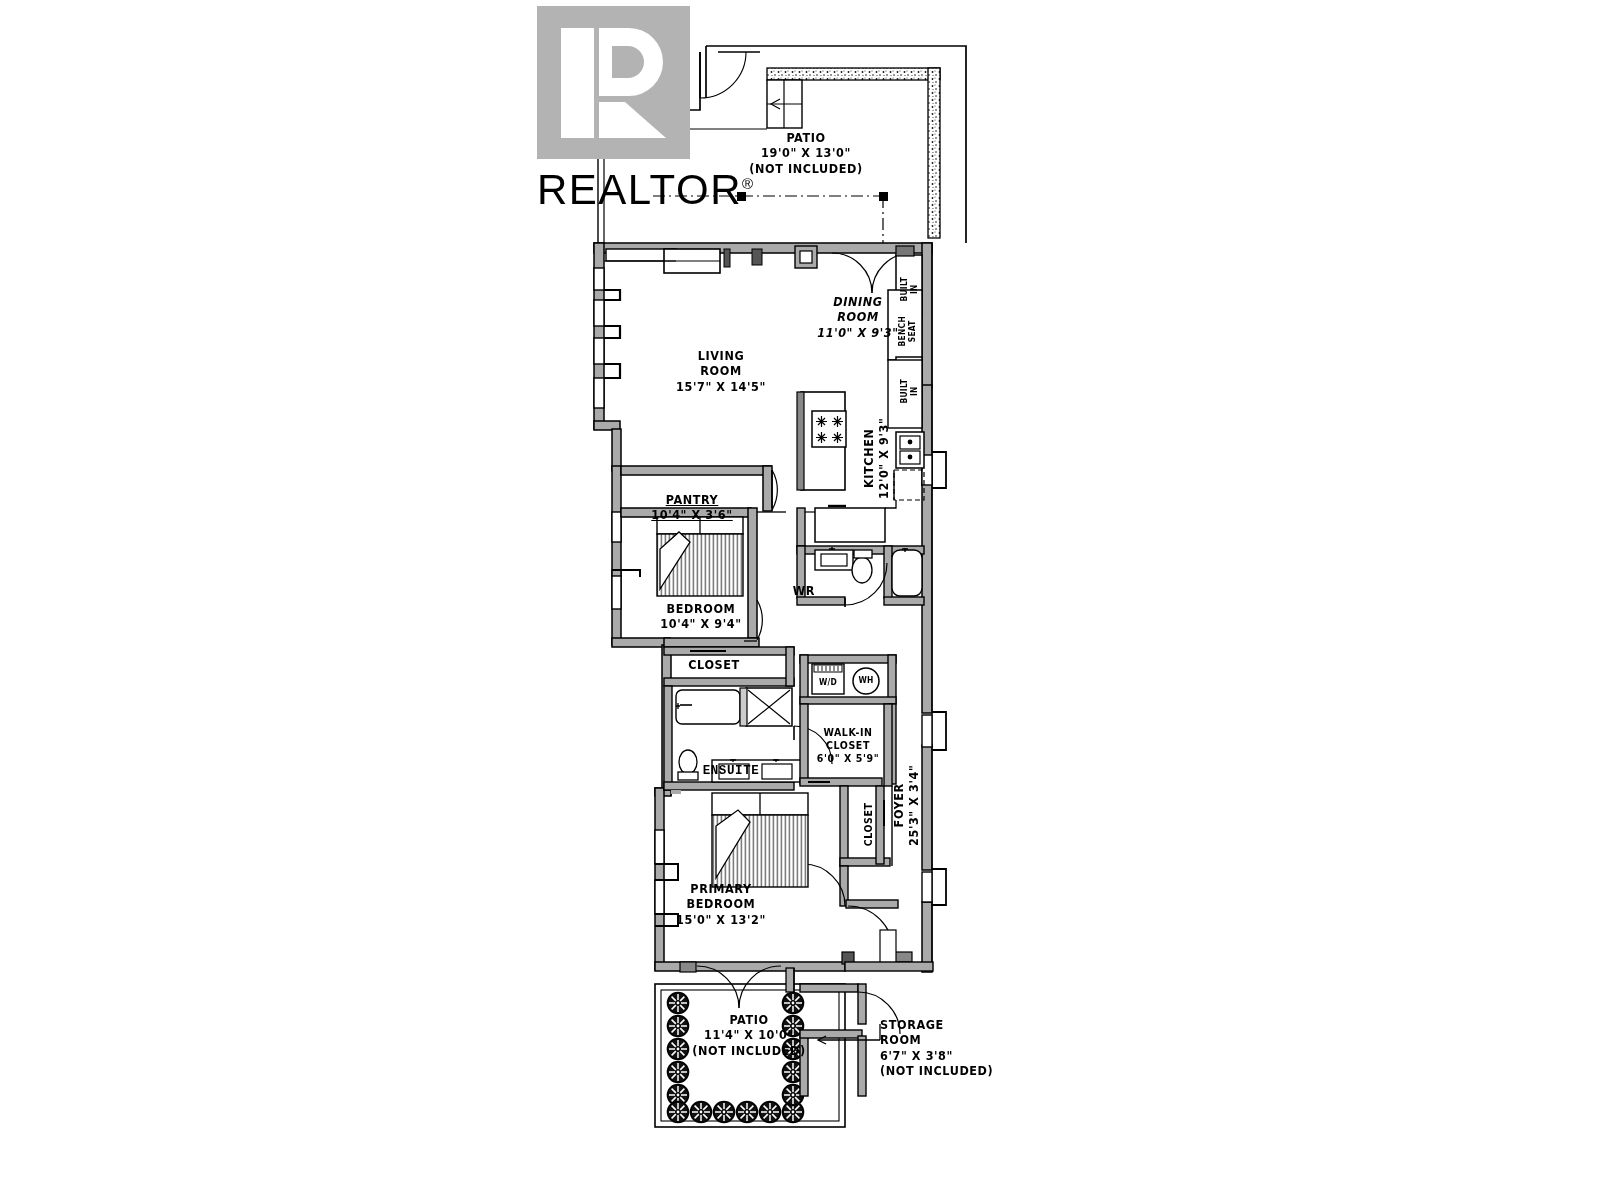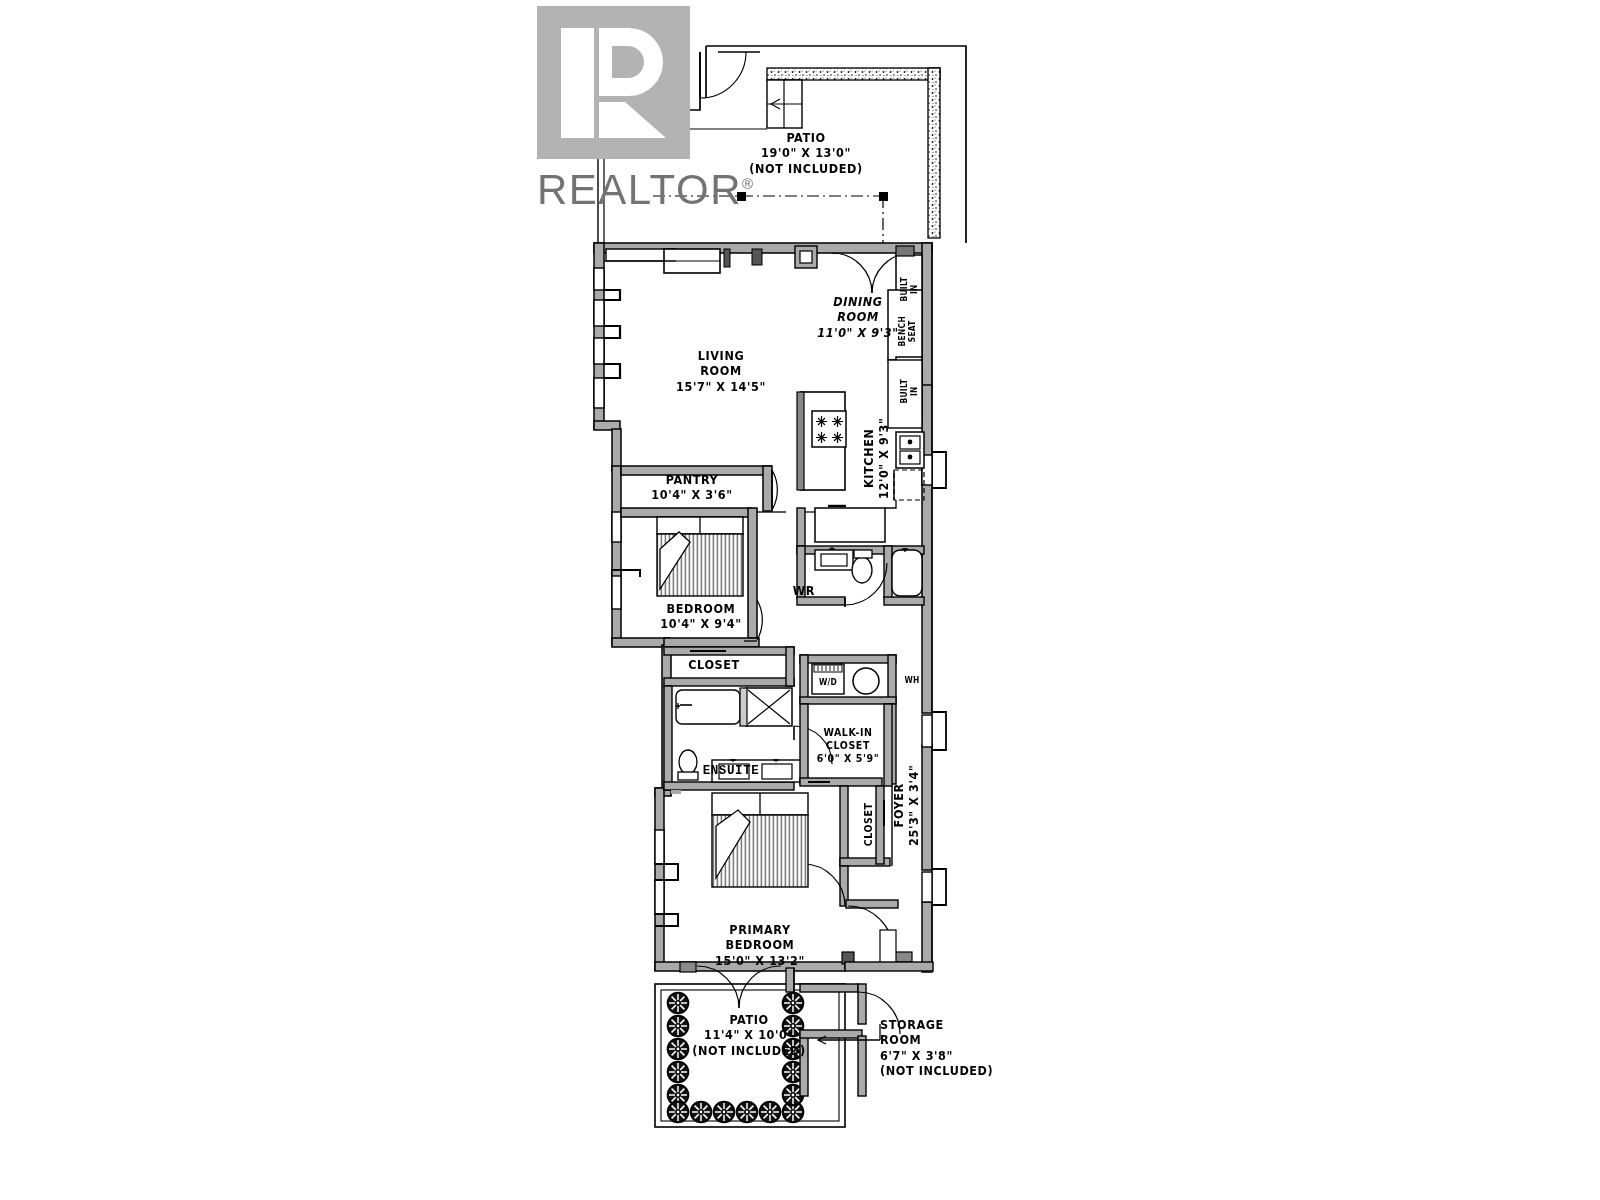--- a/index.html
+++ b/index.html
@@ -6,21 +6,21 @@
   html,body{margin:0;padding:0;background:#ffffff;}
   body{width:1600px;height:1200px;position:relative;overflow:hidden;
        font-family:"DejaVu Sans Condensed","Liberation Sans",sans-serif;}
   #stage{position:absolute;left:0;top:0;width:1448px;height:1200px;}
   svg#plan{position:absolute;left:0;top:0;width:1600px;height:1200px;display:block;}
 
   
   #wm{position:absolute;left:537px;top:6px;width:182px;height:205px;pointer-events:none;}
   #wm .sq{position:absolute;left:0;top:0;width:153px;height:153px;background:#b3b3b3;}
   #wm .rtext{position:absolute;left:0;top:152px;width:185px;height:52px;
-     color:#737373;font-size:42px;letter-spacing:1.5px;line-height:52px;
+     color:#000000;font-size:42px;letter-spacing:1.5px;line-height:52px;
      font-family:"Liberation Sans",sans-serif;white-space:nowrap;}
   #wm .reg{font-size:15px;vertical-align:super;}
   #wm svg{position:absolute;left:0;top:0;}
 
   
   .lbl{position:absolute;color:#000;text-align:center;white-space:nowrap;
        font-family:"DejaVu Sans Condensed","Liberation Sans",sans-serif;
        font-weight:700;letter-spacing:0.6px;line-height:1.22;}
   .lbl.rm{font-size:12.5px;}
   .lbl.sm{font-size:10.5px;}
@@ -395,21 +395,21 @@
     <div>DINING</div>
     <div>ROOM</div>
     <div>11'0" X 9'3"</div>
   </div>
 
   <div class="lbl rm rot90" style="left:806px;top:443px;width:140px;">
     <div>KITCHEN</div>
     <div>12'0" X 9'3"</div>
   </div>
 
-  <div class="lbl rm" style="left:617px;top:472px;width:150px;">
+  <div class="lbl rm" style="left:617px;top:492px;width:150px;text-decoration:underline;">
     <div>PANTRY</div>
     <div>10'4" X 3'6"</div>
   </div>
 
   <div class="lbl rm" style="left:626px;top:601px;width:150px;">
     <div>BEDROOM</div>
     <div>10'4" X 9'4"</div>
   </div>
 
   <div class="lbl rm" style="left:654px;top:657px;width:120px;">
@@ -432,21 +432,21 @@
 
   <div class="lbl sm rot90" style="left:828px;top:818px;width:80px;">
     <div>CLOSET</div>
   </div>
 
   <div class="lbl rm rot90" style="left:846px;top:790px;width:120px;">
     <div>FOYER</div>
     <div>25'3" X 3'4"</div>
   </div>
 
-  <div class="lbl rm" style="left:685px;top:881px;width:150px;margin-top:41px;">
+  <div class="lbl rm" style="left:646px;top:881px;width:150px;">
     <div>PRIMARY</div>
     <div>BEDROOM</div>
     <div>15'0" X 13'2"</div>
   </div>
 
   <div class="lbl rm" style="left:665px;top:1012px;width:168px;">
     <div>PATIO</div>
     <div>11'4" X 10'0"</div>
     <div>(NOT INCLUDED)</div>
   </div>
@@ -466,21 +466,21 @@
     <div>BENCH</div>
     <div>SEAT</div>
   </div>
   <div class="lbl xs rot90" style="left:881px;top:381px;width:56px;">
     <div>BUILT</div>
     <div>IN</div>
   </div>
   <div class="lbl xs" style="left:808px;top:677px;width:40px;">
     <div>W/D</div>
   </div>
-  <div class="lbl xs" style="left:852px;top:675px;width:28px;padding-left:46px;">
+  <div class="lbl xs" style="left:852px;top:675px;width:28px;">
     <div>WH</div>
   </div>
 
   <div id="wm">
     <div class="sq"></div>
     <svg width="153" height="153" viewBox="0 0 153 153">
       <rect x="24" y="22" width="33" height="110" fill="#ffffff"></rect>
       <path d="M62,22 h30 a34,34 0 0 1 0,68 h-30 z" fill="#ffffff"></path>
       <path d="M62,96 h26 l41,36 h-67 z" fill="#ffffff"></path>
       <path d="M75,40 h16 a16,16 0 0 1 0,32 h-16 z" fill="#b3b3b3"></path>

